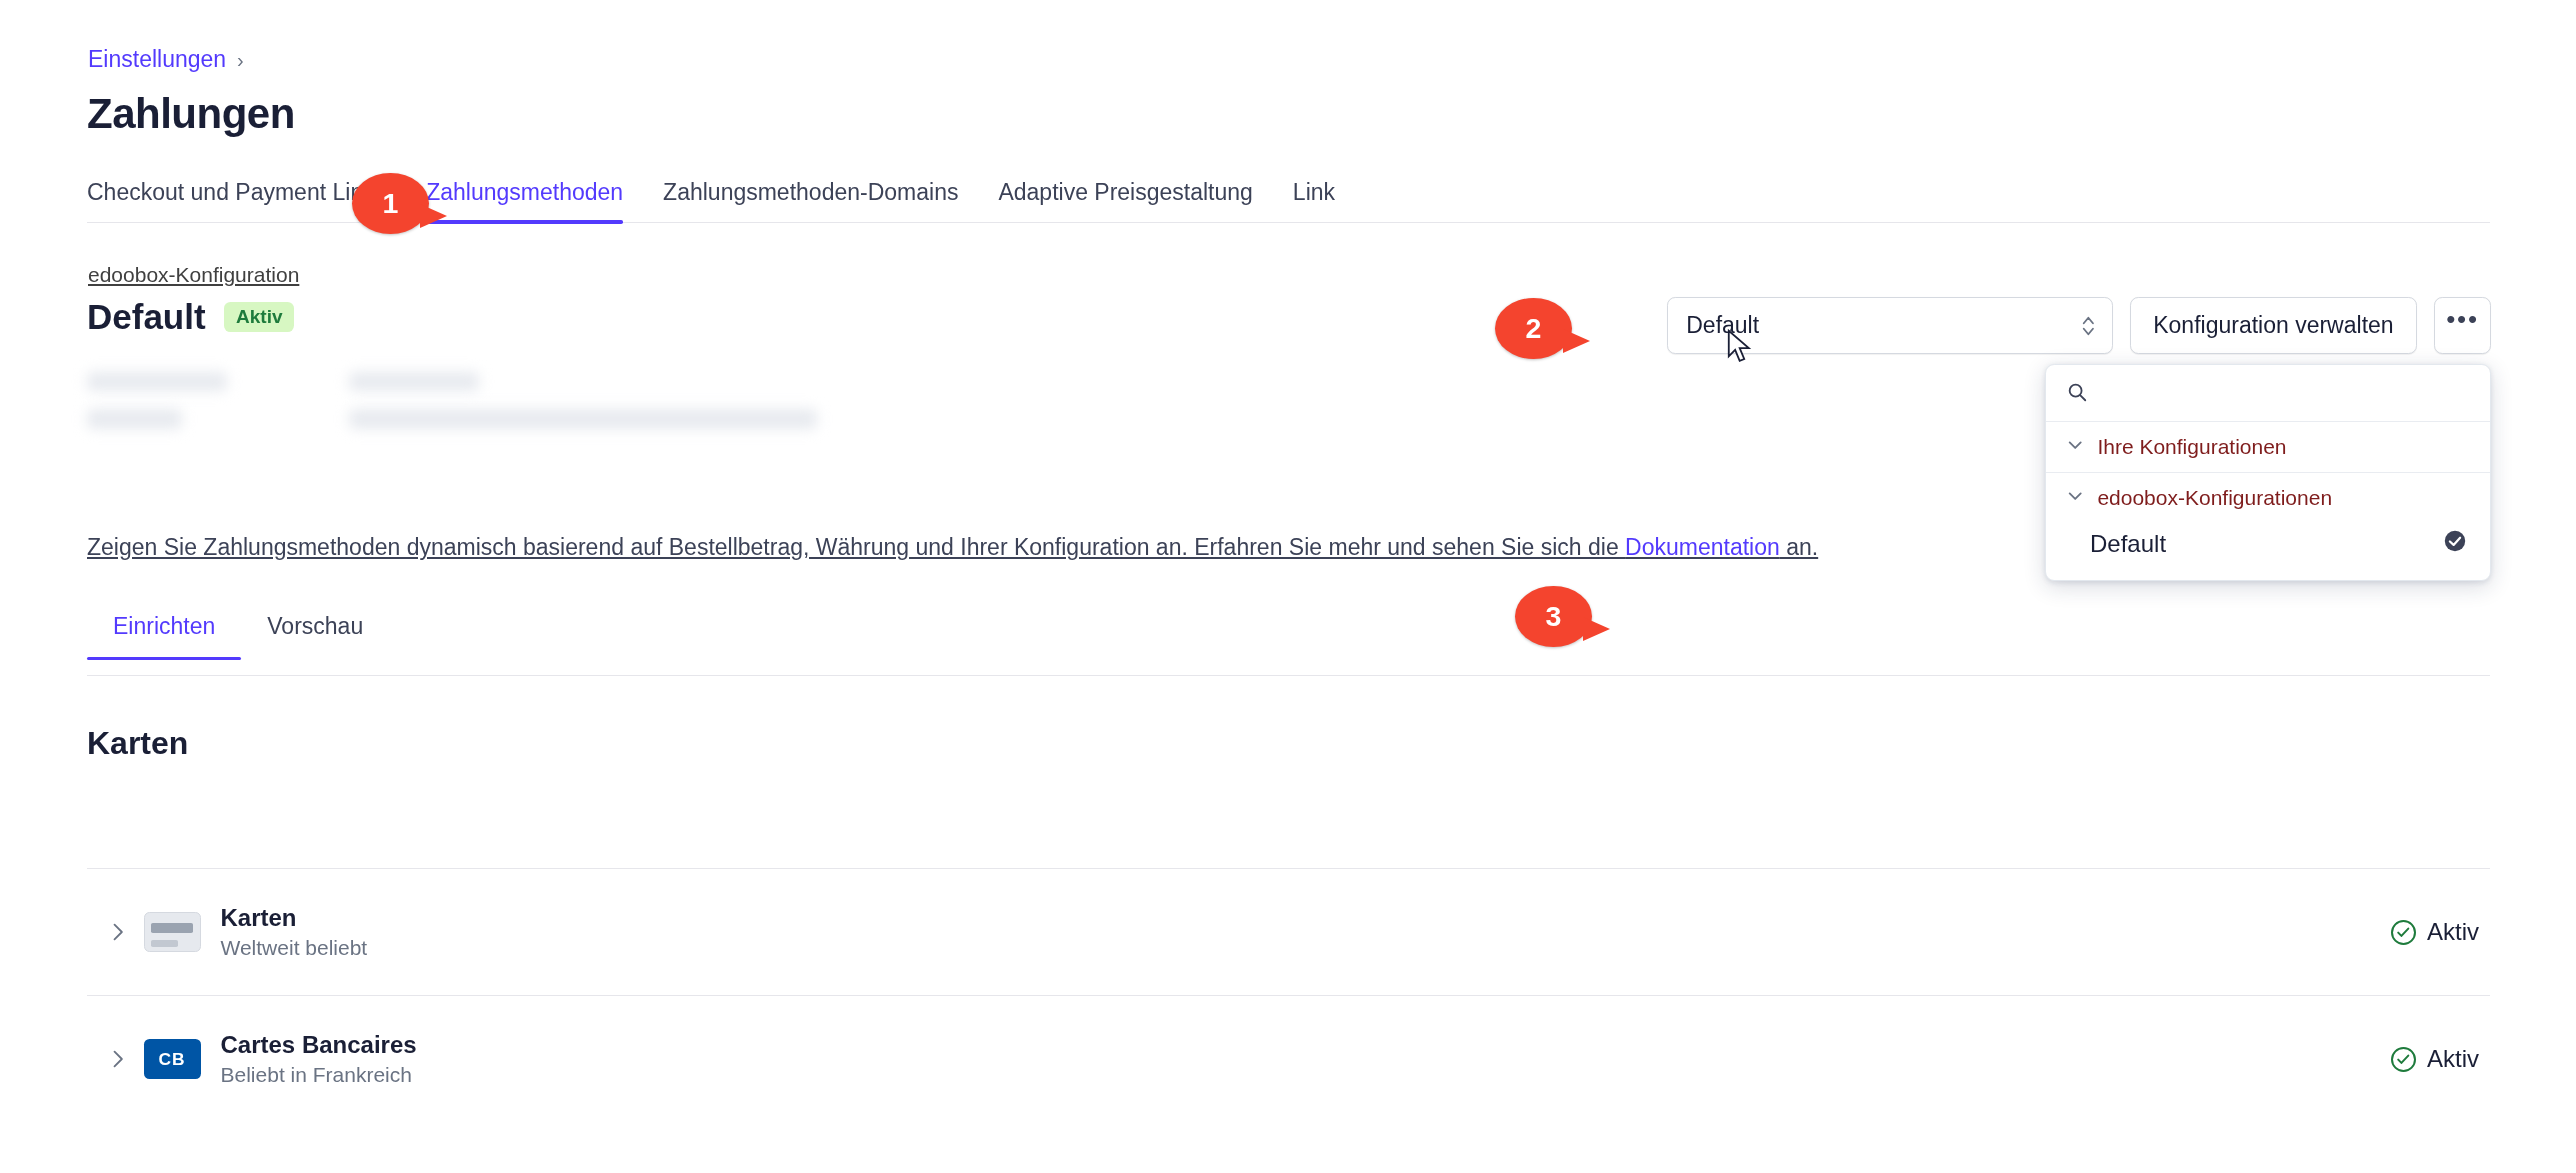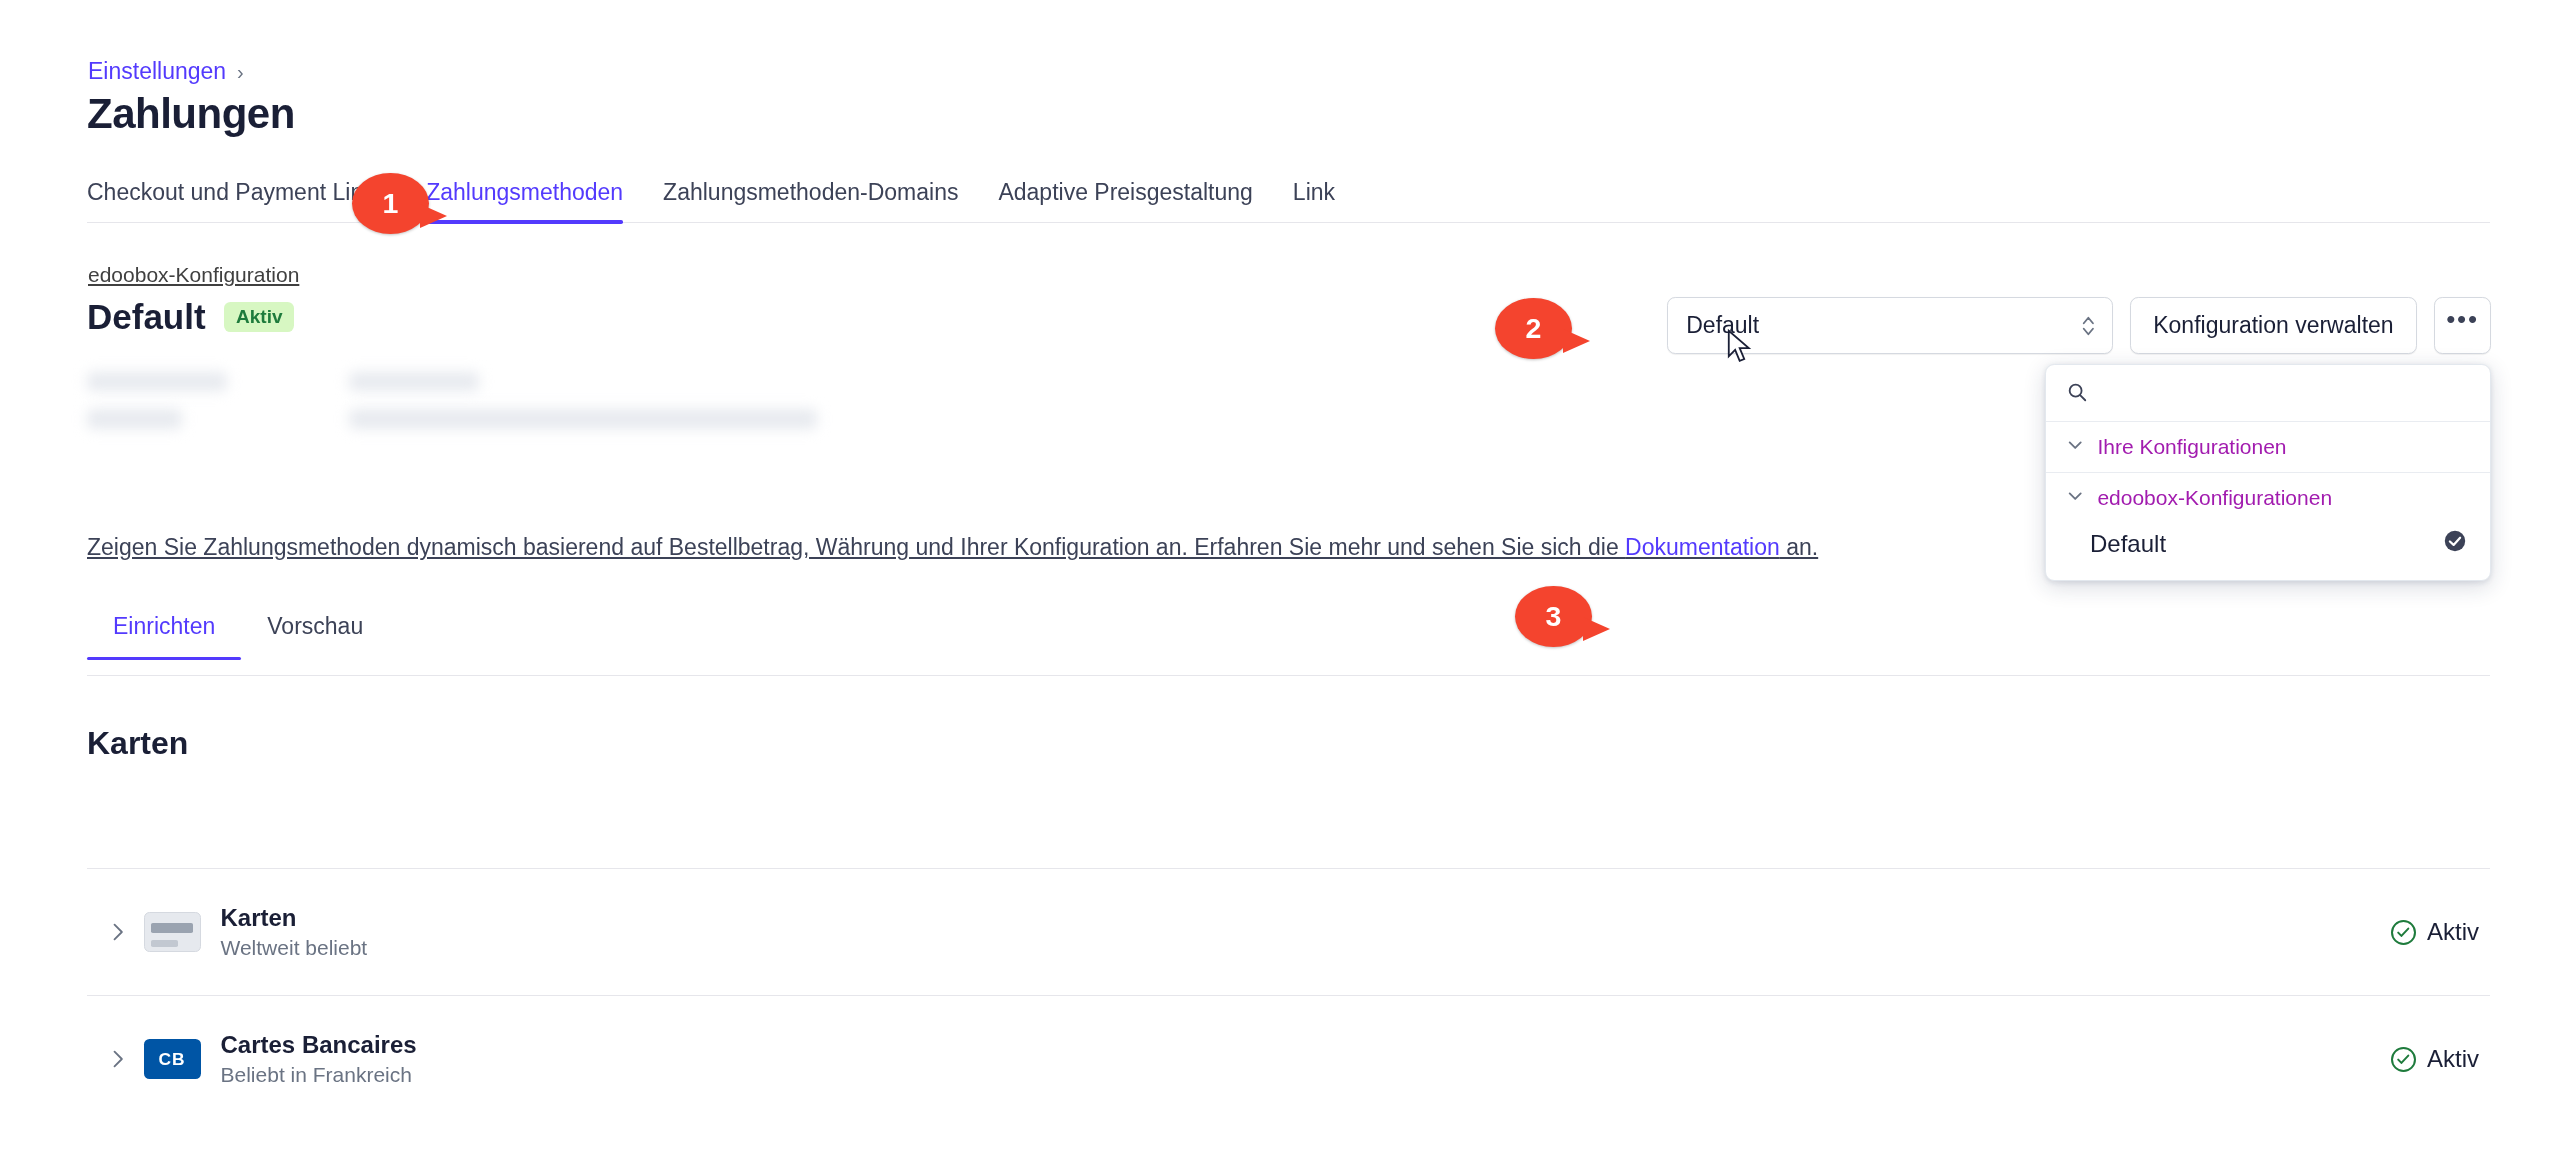--- a/index.html
+++ b/index.html
@@ -13,21 +13,21 @@
     overflow: hidden;
   }
   .page {
     position: relative;
     width: 2576px; height: 1173px;
     padding: 0;
   }
   
   .breadcrumb {
     position: absolute;
-    left: 88px; top: 58px;
+    left: 88px; top: 46px;
     display: flex; align-items: center; gap: 11px;
     font-size: 23px;
   }
   .breadcrumb a {
     color: #533afd;
     text-decoration: none;
     font-weight: 400;
   }
   .breadcrumb .chev {
     color: #6a7383;
@@ -177,21 +177,21 @@
     font-size: 22px;
     font-family: "Liberation Sans", sans-serif;
     color: #1a1f36;
     width: 100%;
     background: transparent;
   }
   .dd-group {
     display: flex; align-items: center; gap: 13px;
     padding: 13px 20px 9.2px 20px;
     font-size: 21px;
-    color: #a21caf;
+    color: #7f1d1d;
     cursor: pointer;
   }
   .dd-group .chev-d {
     color: #6a7383;
     font-size: 17.4px;
     line-height: 1;
   }
   .dd-item {
     display: flex; align-items: center;
     justify-content: space-between;

